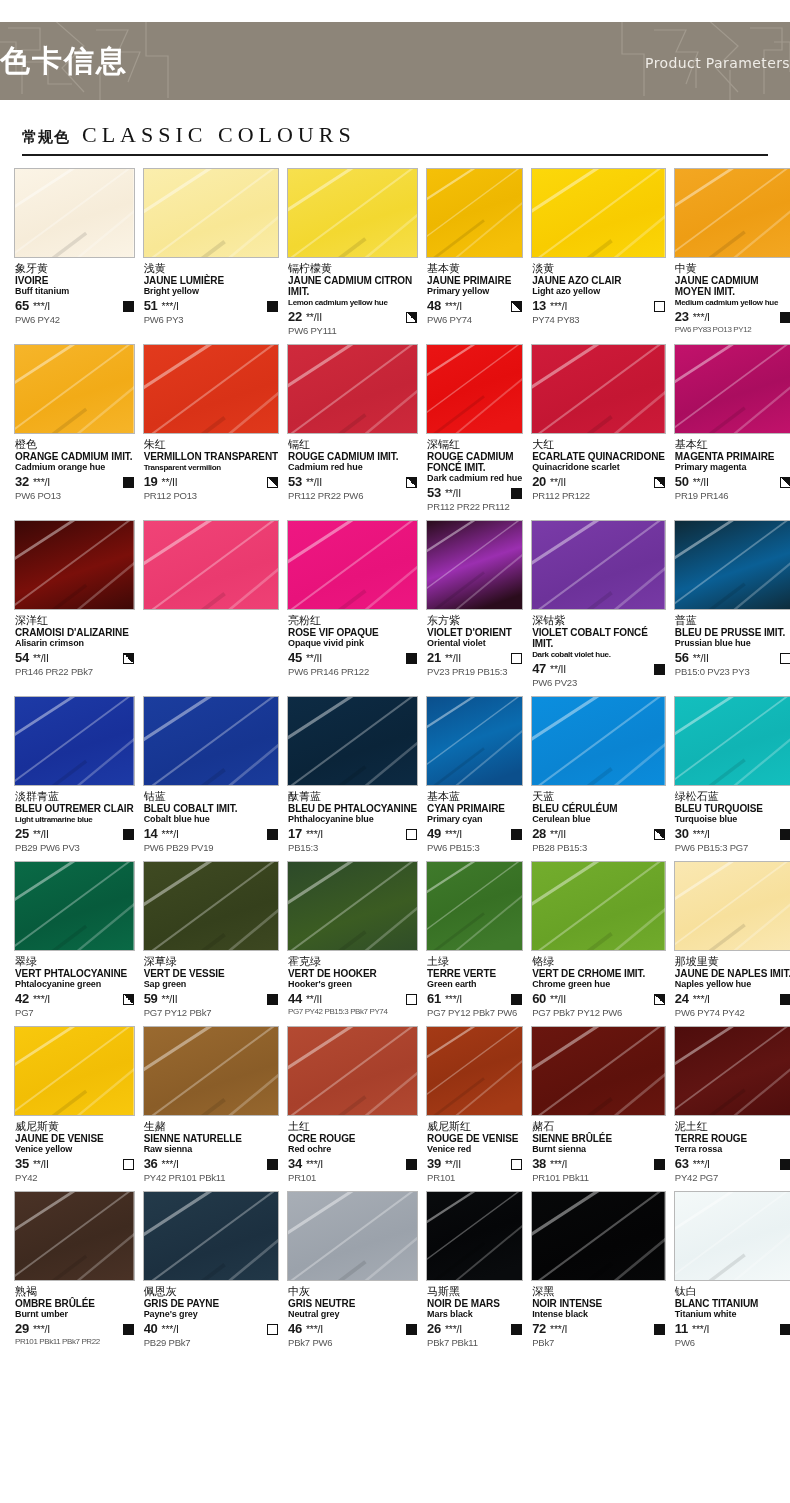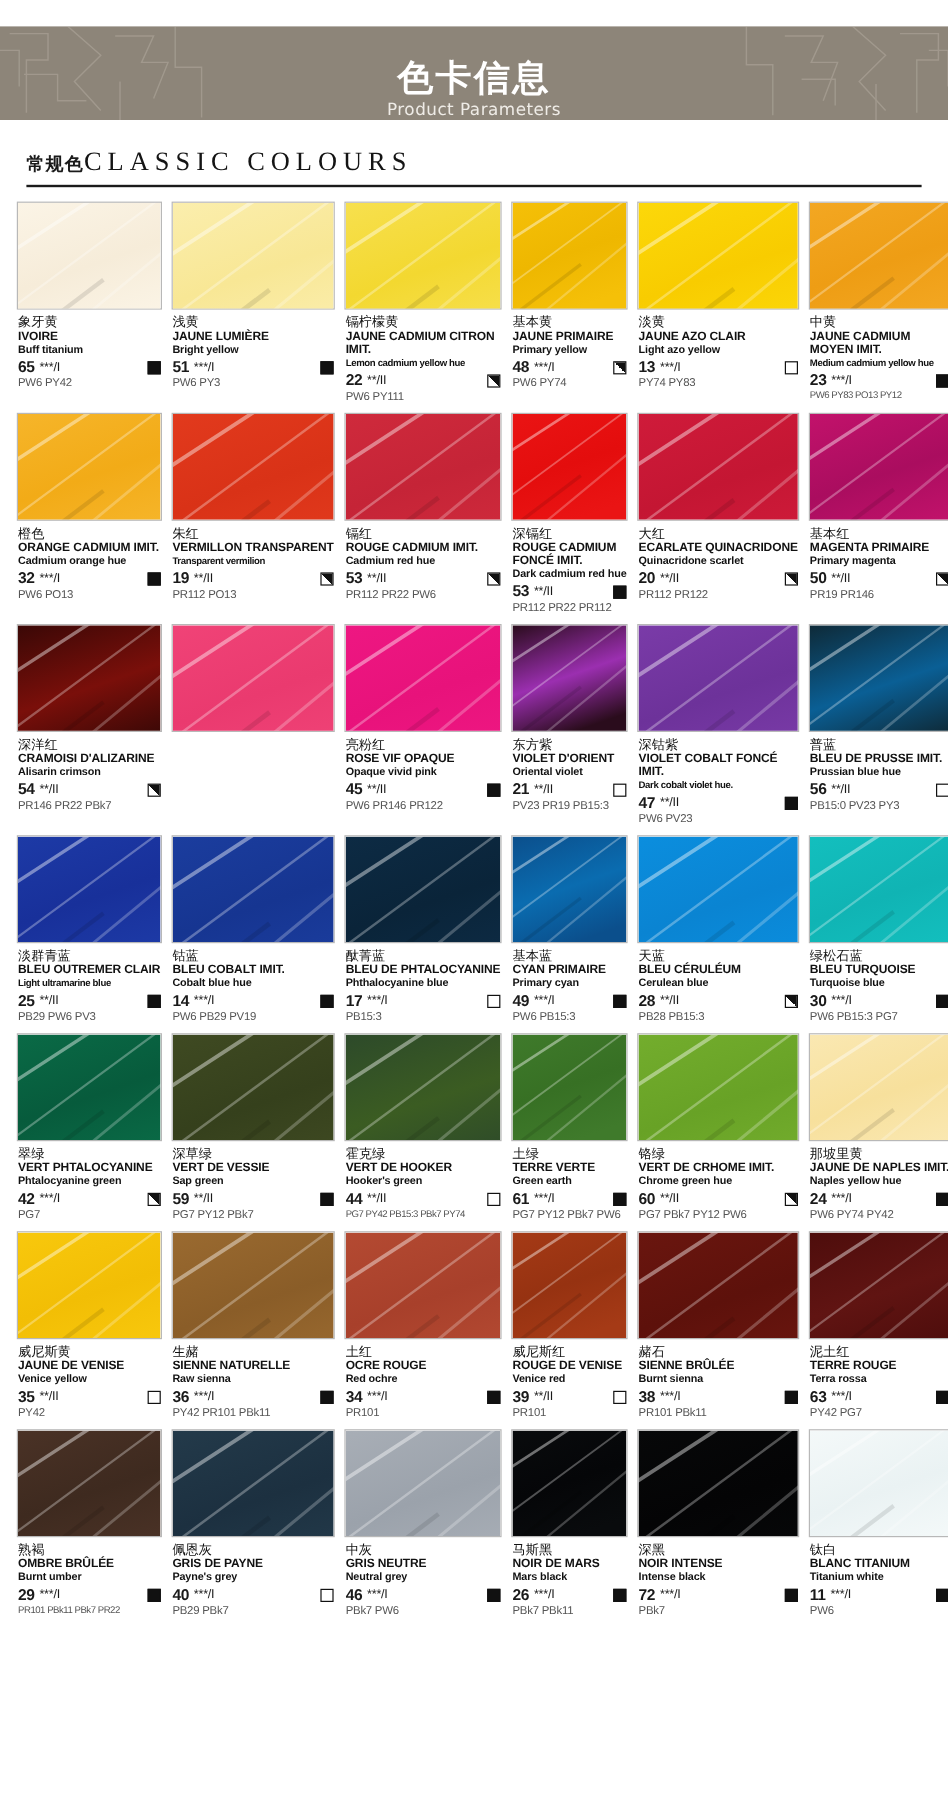--- a/index.html
+++ b/index.html
@@ -26,23 +26,23 @@
     width: 180px;
     opacity: .30;
   }
   .banner .orn.left  { left: 0; }
   .banner .orn.right { right: 0; }
   .banner-center {
     position: relative;
     z-index: 2;
     height: 100%;
     display: flex;
-    flex-direction: column;
+    flex-direction: row;
     align-items: center;
-    justify-content: flex-end;
+    justify-content: space-between;
   }
   .banner-cn {
     color: #ffffff;
     font-size: 30px;
     font-weight: bold;
     letter-spacing: 2px;
     line-height: 1.05;
     font-family: "DejaVu Sans", "Liberation Sans", sans-serif;
   }
   .banner-en {
@@ -51,21 +51,21 @@
     letter-spacing: .4px;
     margin-top: 3px;
     font-family: "DejaVu Sans", sans-serif;
   }
 
   
   .section-head {
     margin: 22px 22px 0 22px;
     display: flex;
     align-items: baseline;
-    gap: 0;
+    gap: 12px;
   }
   .section-cn {
     font-size: 15px;
     font-weight: bold;
     letter-spacing: 1px;
     font-family: "DejaVu Sans", sans-serif;
   }
   .section-en {
     font-size: 22px;
     letter-spacing: 5px;

